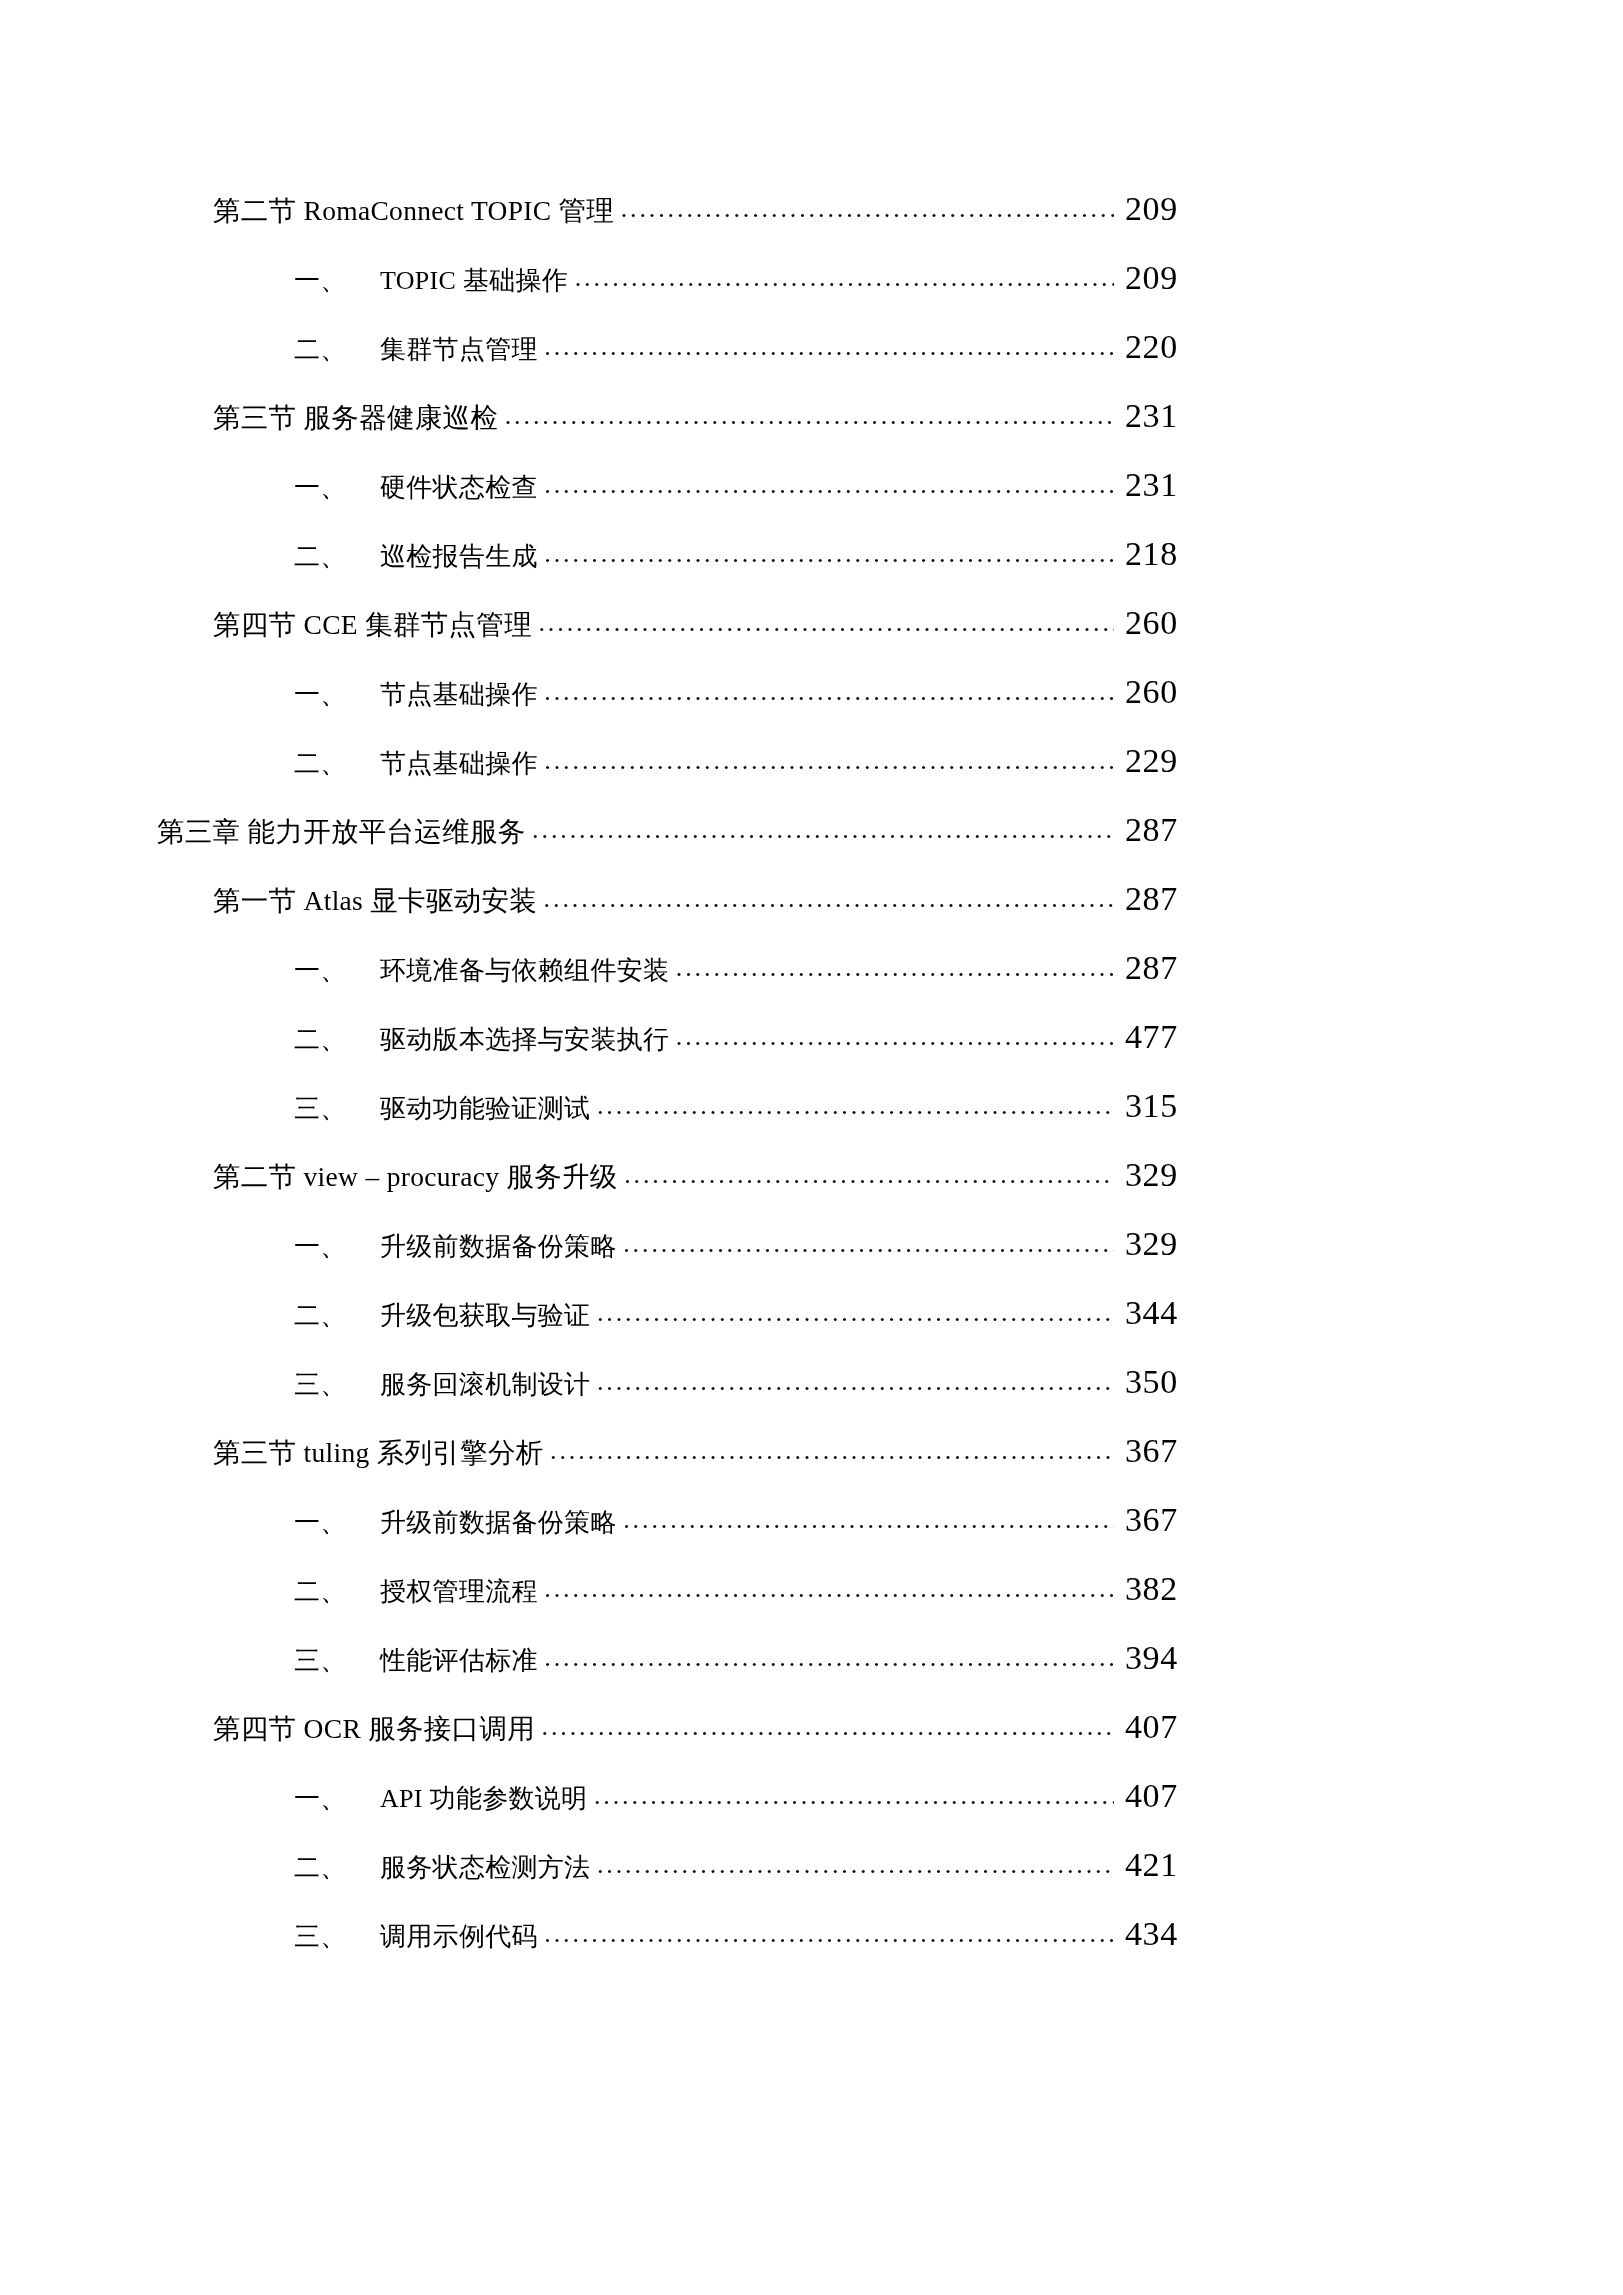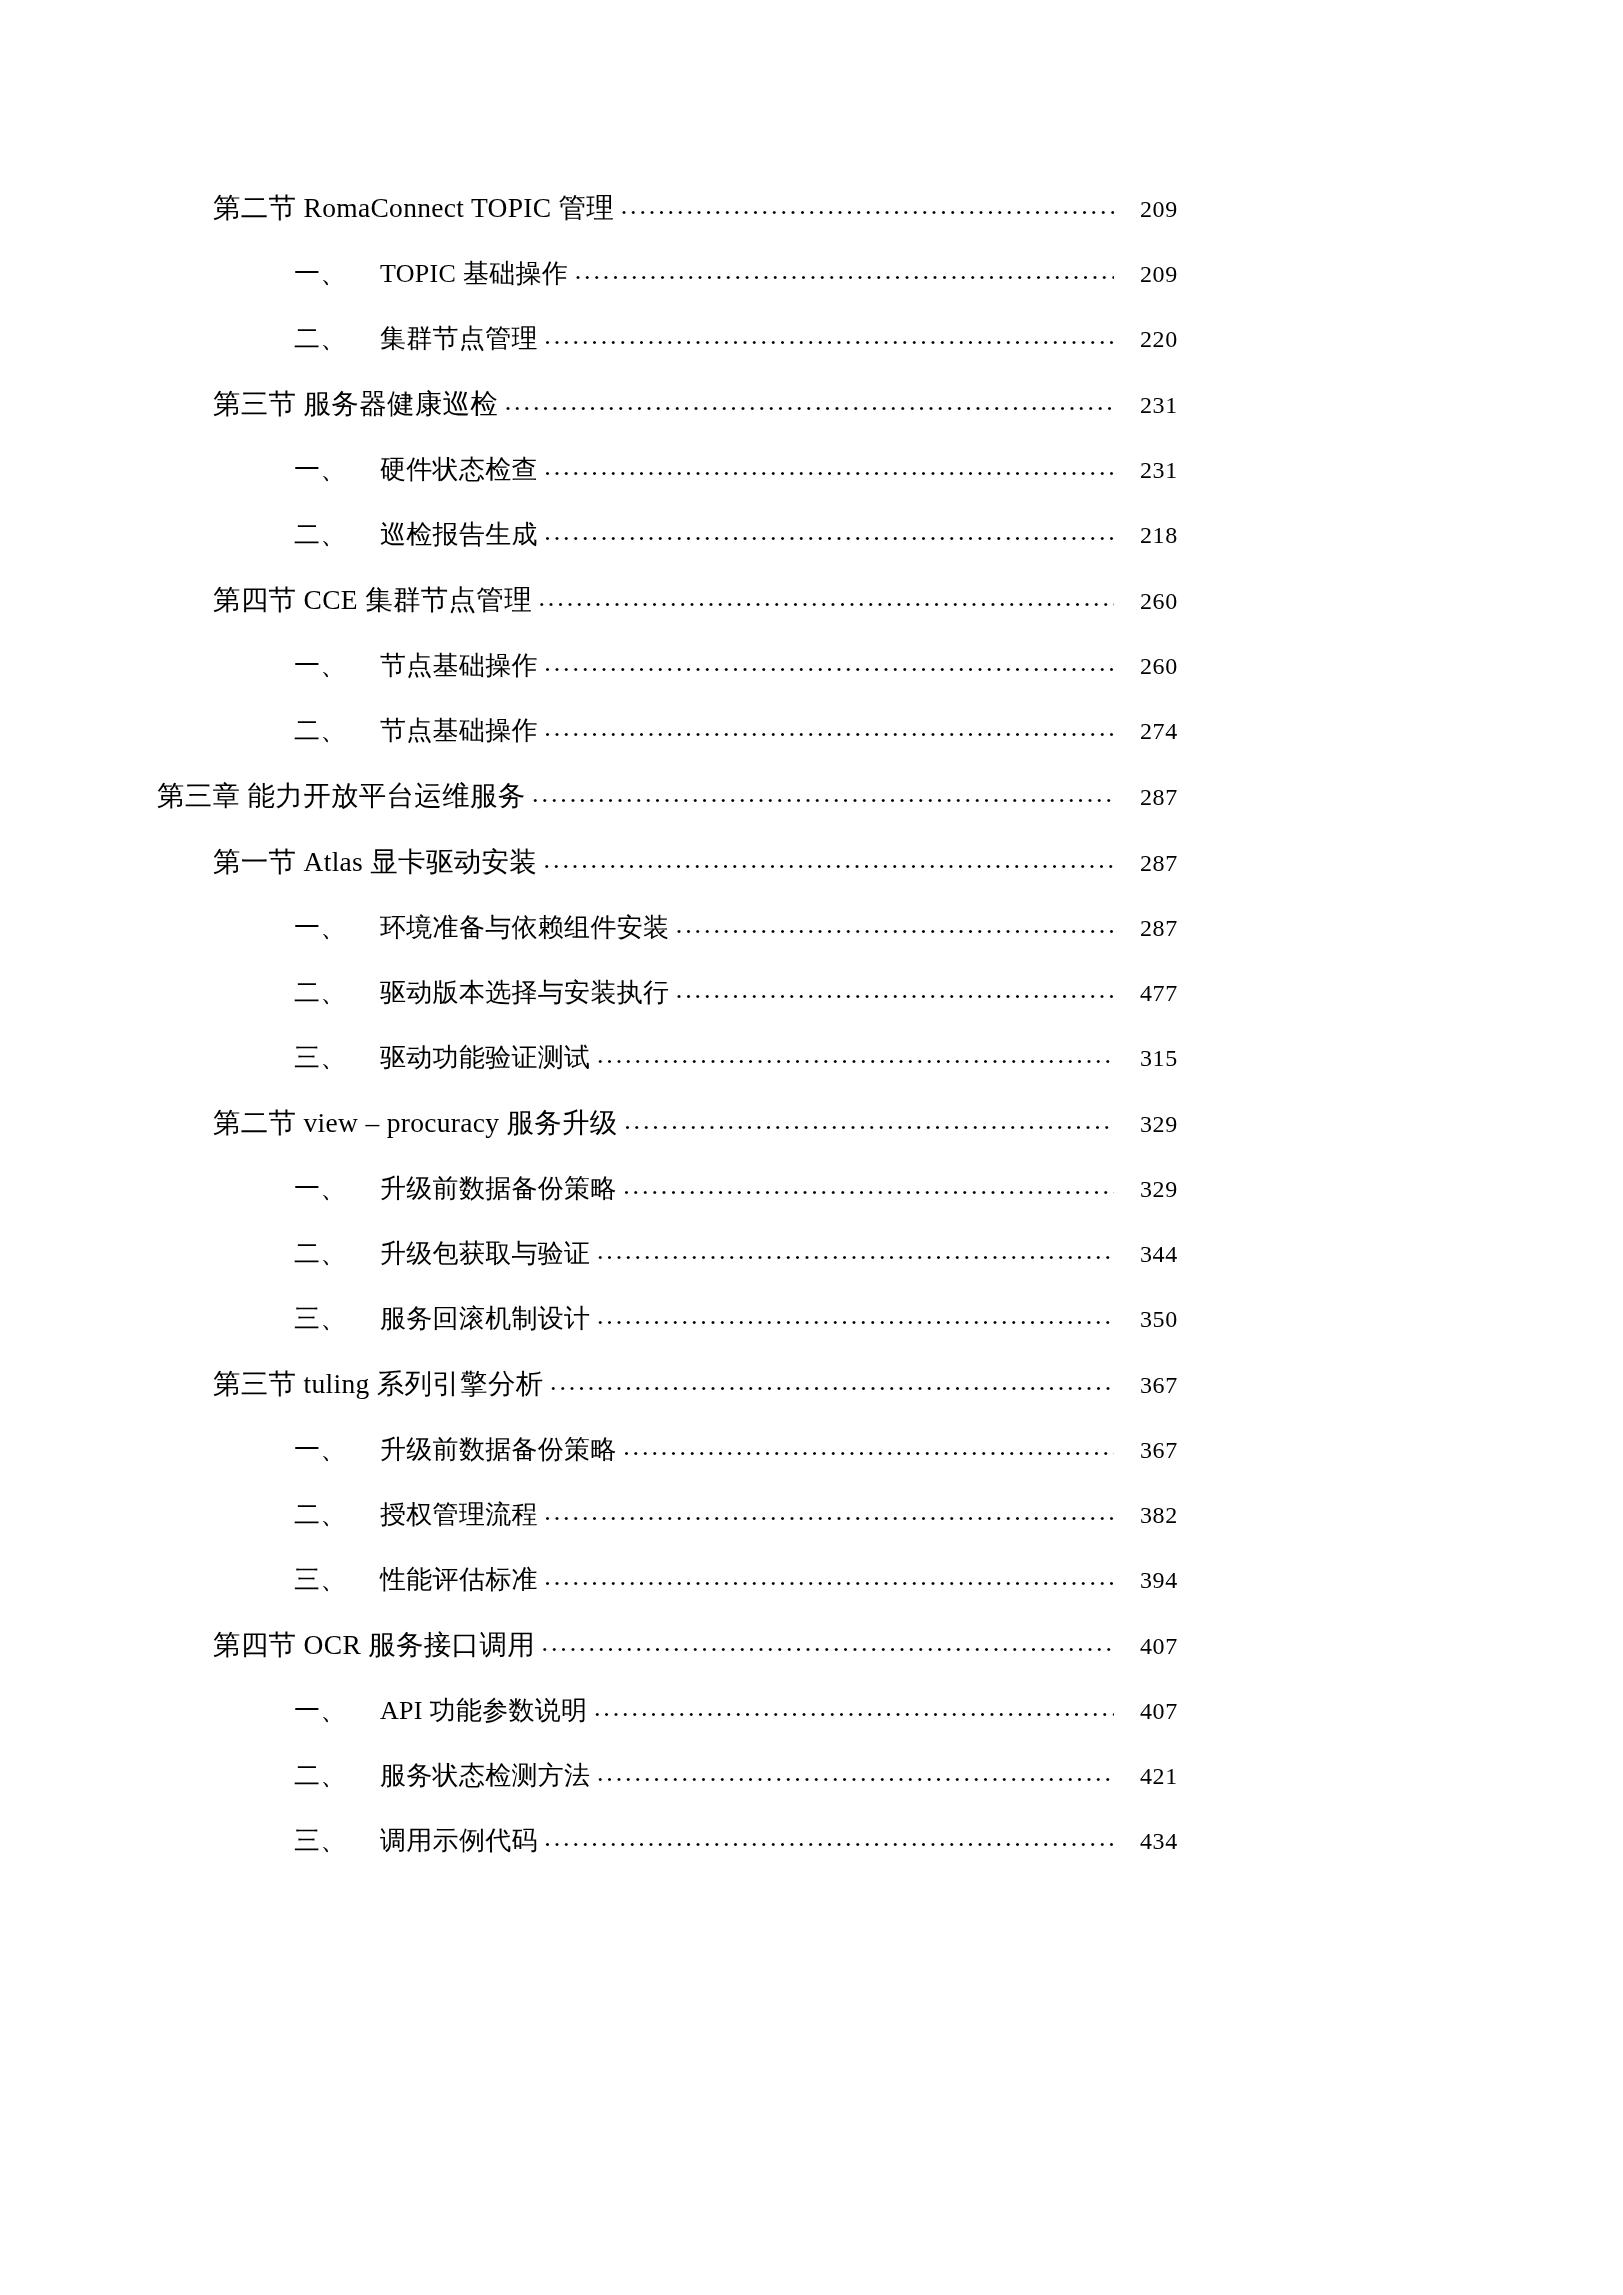--- a/index.html
+++ b/index.html
@@ -73,21 +73,21 @@
     font-size: 26px;
     letter-spacing: 2.9px;
   }
   .dots::after {
     content: "......................................................................................................................................................................";
   }
   .page-num {
     flex: 0 0 auto;
     min-width: 60px;
     text-align: right;
-    font-size: 24px;
+    font-size: 34px;
     letter-spacing: 0.7px;
   }
 </style>
 </head>
 <body>
 
 <div class="page">
   <div class="toc" id="toc-root">
       <div class="toc-entry lvl2">
         <span class="entry-label">第二节 RomaConnect TOPIC 管理</span>
@@ -131,21 +131,21 @@
       <div class="toc-entry lvl3">
         <span class="entry-num">一、</span>
         <span class="entry-label">节点基础操作</span>
         <span class="dots"></span>
         <span class="page-num">260</span>
       </div>
       <div class="toc-entry lvl3">
         <span class="entry-num">二、</span>
         <span class="entry-label">节点基础操作</span>
         <span class="dots"></span>
-        <span class="page-num">274</span>
+        <span class="page-num">229</span>
       </div>
       <div class="toc-entry lvl1">
         <span class="entry-label">第三章 能力开放平台运维服务</span>
         <span class="dots"></span>
         <span class="page-num">287</span>
       </div>
       <div class="toc-entry lvl2">
         <span class="entry-label">第一节 Atlas 显卡驱动安装</span>
         <span class="dots"></span>
         <span class="page-num">287</span>

